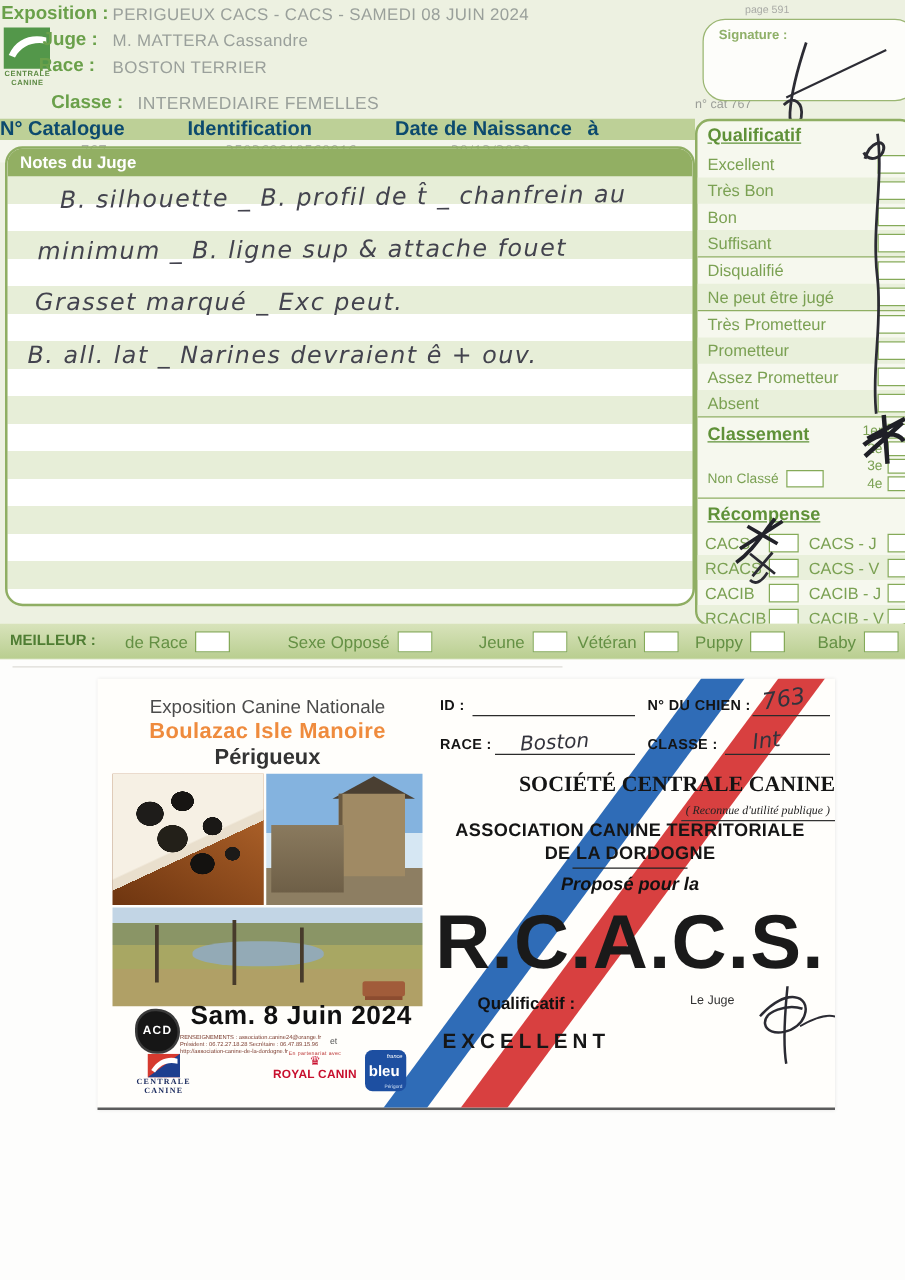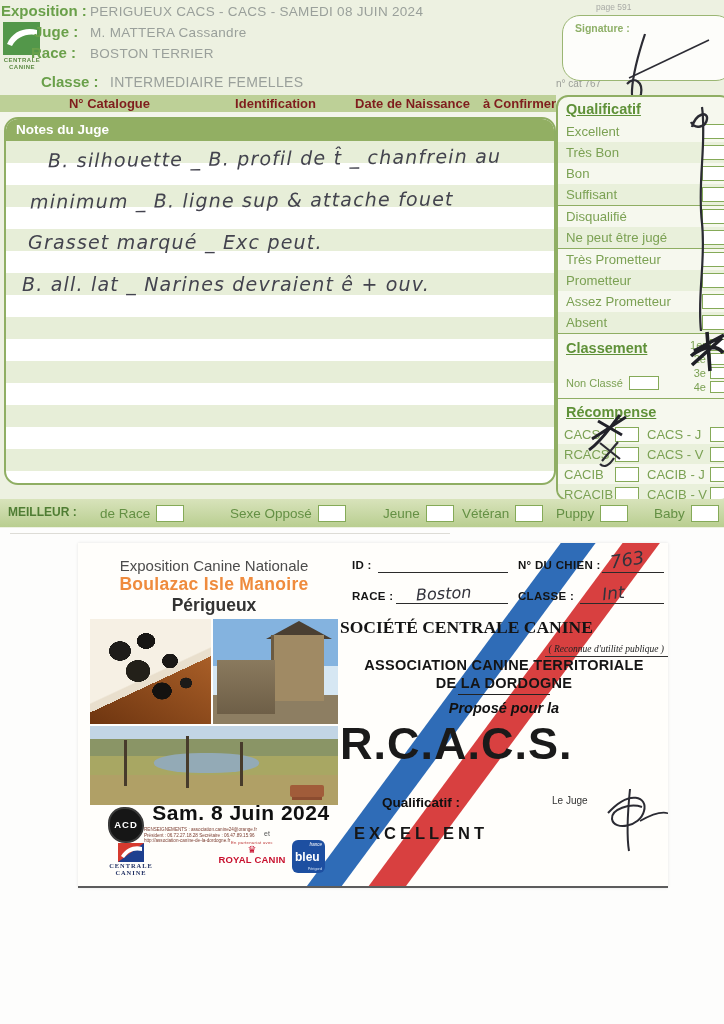--- a/index.html
+++ b/index.html
@@ -12,21 +12,21 @@
   .pagenum{position:absolute;left:596px;top:2px;font-size:8.5px;color:#a9aba6;}
   .catnum{position:absolute;left:556px;top:78px;font-size:10px;color:#9b9e98;}
   .cc-logo{position:absolute;left:3px;top:22px;width:37px;height:33px;background:#53974a;}
   .cc-logo-cap{position:absolute;left:0px;top:57px;width:44px;text-align:center;
                font-size:6px;line-height:7px;color:#5d8a43;font-weight:bold;letter-spacing:.5px;}
   .sigbox{position:absolute;left:562px;top:15px;width:170px;height:64px;background:#fdfdfa;
           border:1.6px solid #9bb673;border-radius:18px;}
   .sigbox .sl{position:absolute;left:12px;top:6px;font-size:10.5px;font-weight:bold;color:#8fb068;}
   
   .tblhead{position:absolute;left:0;top:95px;width:556px;height:17px;background:#bdd097;display:flex;}
-  .tblhead div{font-size:13px;font-weight:bold;color:#7f1d1d;text-align:right;line-height:17px;}
+  .tblhead div{font-size:16px;font-weight:bold;color:#0c4a6e;text-align:left;line-height:17px;}
   .tblrow{position:absolute;left:0;top:112px;width:556px;height:18px;display:flex;background:#f4f6ec;font-family:Liberation Serif, serif;}
   .tblrow div{font-size:13px;color:#9b9f9a;text-align:center;line-height:17px;letter-spacing:.5px;}
   .c1{width:150px}.c2{width:166px}.c3{width:154px}.c4{width:86px}
   
   .notes{position:absolute;left:4px;top:117px;width:548px;height:364px;border:2px solid #8fae63;
          border-radius:14px;overflow:hidden;background:repeating-linear-gradient(180deg,
          #ffffff 0 22px,#e7eed8 22px 44px);}
   .notes-h{height:22px;background:#92af63;color:#fff;font-weight:bold;font-size:13.5px;
            line-height:22px;padding-left:10px;border-radius:10px 10px 0 0;}
   .hand{font-family:"DejaVu Sans",sans-serif;font-style:italic;color:#43434e;}
@@ -124,32 +124,32 @@
   .logo-bleu{position:absolute;left:214px;top:297px;width:33px;height:33px;background:#1d4fa1;
     border-radius:6px;z-index:2;color:#fff;overflow:hidden;}
   .bleu-fr{position:absolute;right:3px;top:2px;font-size:4.5px;font-style:italic;}
   .bleu-main{position:absolute;left:3px;top:10px;font-size:12px;font-weight:bold;}
   .bleu-pg{position:absolute;right:3px;bottom:2px;font-size:3.8px;color:#cfe0f5;}
   
   .crt-r{position:absolute;left:262px;top:0;width:328px;height:343px;z-index:2;}
   .f-lbl{position:absolute;font-size:11.5px;font-weight:bold;color:#141414;letter-spacing:.3px;}
   .uline{position:absolute;height:1px;background:#2b2b2b;}
   .hw{position:absolute;font-family:"DejaVu Sans",sans-serif;font-style:italic;color:#33333c;}
-  .soc{position:absolute;left:0;top:74px;width:100%;text-align:left;
+  .soc{position:absolute;left:0;top:74px;width:100%;text-align:right;
     font-family:"Liberation Serif",serif;font-weight:bold;font-size:17.5px;color:#141414;}
   .rec{position:absolute;left:0;top:95px;width:100%;text-align:right;}
   .rec span{font-family:"Liberation Serif",serif;font-style:italic;font-size:9.5px;color:#222;
     border-bottom:1px solid #333;padding:0 4px 2px;}
   .asso{position:absolute;left:0;width:100%;text-align:center;font-weight:bold;
     font-size:14.5px;color:#151515;letter-spacing:.3px;}
   .asso-ul{position:absolute;left:118px;top:151px;width:92px;height:1.3px;background:#222;}
   .prop{position:absolute;left:0;top:157px;width:100%;text-align:center;font-weight:bold;
     font-style:italic;font-size:14.5px;color:#111;}
-  .award{position:absolute;left:0;top:175px;width:100%;text-align:left;font-weight:bold;
-    font-size:45px;color:#1a1a1a;letter-spacing:1px;}
+  .award{position:absolute;left:0;top:175px;width:100%;text-align:center;font-weight:bold;
+    font-size:61px;color:#1a1a1a;letter-spacing:1px;}
   .qual-l{position:absolute;left:42px;top:252px;font-size:13.5px;font-weight:bold;color:#111;}
   .qual-v{position:absolute;left:14px;top:281px;font-size:16.5px;font-weight:bold;color:#161616;
     letter-spacing:4px;}
   .juge-l{position:absolute;left:212px;top:252px;font-size:10px;color:#333;}
   svg{display:block;}
 </style>
 </head>
 <body>
 
 <div class="page">

